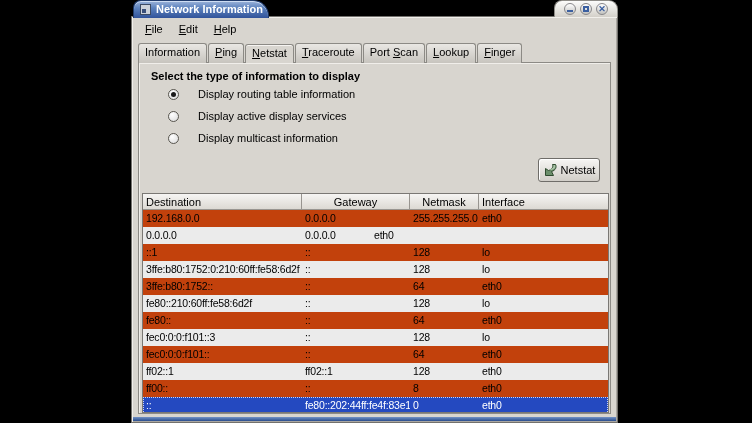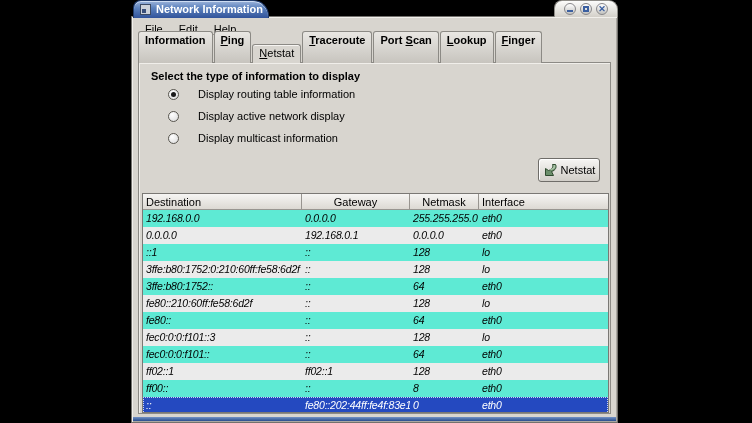--- a/index.html
+++ b/index.html
@@ -46,23 +46,23 @@
     background:linear-gradient(#7292c6,#2a4d8d);}
 
   
   .menubar{position:absolute;left:5px;top:4px;height:18px;display:flex;align-items:flex-start;}
   .menu-item{font-size:11px;color:#000;padding:2px 8px;line-height:13px;}
   .menu-item u, .tab u{text-decoration:underline;}
 
   
   .tabs{position:absolute;left:6px;top:27px;height:19px;display:flex;align-items:flex-end;z-index:2;}
   .tab{
-    box-sizing:border-box;height:32px;padding:1px 6px 0;font-size:11px;line-height:14px;
+    box-sizing:border-box;height:20px;padding:1px 6px 0;font-size:11px;line-height:14px;
     background:linear-gradient(#e9e7e3,#c7c4be);
-    border:1px solid #8c8a85;border-bottom:none;border-radius:3px 3px 0 0;margin-right:1px;font-weight:bold;
+    border:1px solid #8c8a85;border-bottom:none;border-radius:3px 3px 0 0;margin-right:1px;
   }
   .tab.active{
     height:19px;background:#d8d5cf;position:relative;z-index:3;
     box-shadow:inset 0 1px 0 #f6f4f1;font-weight:normal;
   }
 
   
   .notebook{
     position:absolute;left:6px;right:6px;top:45px;bottom:8px;box-sizing:border-box;
     border:1px solid #8c8a85;box-shadow:inset 1px 1px 0 #f0eeea;background:#d8d5cf;z-index:1;
@@ -79,31 +79,31 @@
   .action-btn{
     position:absolute;right:10px;top:95px;width:62px;height:24px;box-sizing:border-box;
     background:linear-gradient(#f7f6f4,#d1cec8);border:1px solid #6f6d69;border-radius:3px;
     box-shadow:inset 1px 1px 0 #ffffff;
     display:flex;align-items:center;justify-content:center;gap:3px;font-size:11px;
   }
 
   
   .rtable{
     position:absolute;left:3px;top:130px;width:467px;height:220px;box-sizing:border-box;
-    border:1px solid #7a7874;background:#5eead4;overflow:hidden;
+    border:1px solid #7a7874;background:#c2410c;overflow:hidden;
   }
   .thead{display:flex;height:16px;}
   .th{
     box-sizing:border-box;font-size:11px;line-height:14px;padding:1px 3px;
     background:linear-gradient(#f6f5f3,#dcd9d3);
     border-right:1px solid #989590;border-bottom:1px solid #989590;
     overflow:hidden;white-space:nowrap;
   }
   .th:last-child{border-right:none;}
-  .trow{display:flex;height:17px;font-size:10.5px;letter-spacing:-0.2px;line-height:16px;color:#000;font-style:italic;}
+  .trow{display:flex;height:17px;font-size:10.5px;letter-spacing:-0.2px;line-height:16px;color:#000;}
   .trow.alt{background:#ebebeb;}
   .trow.selected{background:#2449c0;color:#fff;outline:1px dotted #cdd6f2;outline-offset:-1px;}
   .td{box-sizing:border-box;padding:0 0 0 3px;overflow:hidden;white-space:nowrap;}
   .c0{width:159px;flex:0 0 auto;}
   .c1{width:108px;flex:0 0 auto;}
   .c2{width:69px;flex:0 0 auto;}
   .c3{flex:1 1 auto;}
 </style>
 </head>
 <body>
@@ -147,21 +147,21 @@
     <div class="notebook">
       <div class="heading">Select the type of information to display</div>
 
       <div class="options" id="options">
           <div class="option-row">
             <span class="radio checked"></span>
             <span class="option-label">Display routing table information</span>
           </div>
           <div class="option-row">
             <span class="radio"></span>
-            <span class="option-label">Display active network display</span>
+            <span class="option-label">Display active display services</span>
           </div>
           <div class="option-row">
             <span class="radio"></span>
             <span class="option-label">Display multicast information</span>
           </div>
         </div>
 
       <div class="action-btn">
         <svg width="15" height="14" viewBox="0 0 15 14">
           <path d="M12.5 1.5 C14 4 12.5 7.5 8.5 8.5 L10.5 12.5 L2.5 12.5 L2.5 5.5 L5.5 7.5 C9 6.5 10.5 4 9.5 1.5 Z" fill="#6b8f6b" stroke="#2f4a2f" stroke-width="1"></path>
@@ -179,21 +179,20 @@
           </div>
         <div id="tbody">
             <div class="trow">
               <div class="td c0">192.168.0.0</div>
               <div class="td c1">0.0.0.0</div>
               <div class="td c2">255.255.255.0</div>
               <div class="td c3">eth0</div>
             </div>
             <div class="trow alt">
               <div class="td c0">0.0.0.0</div>
-              <div class="td c1">192.168.0.1</div>
               <div class="td c2">0.0.0.0</div>
               <div class="td c3">eth0</div>
             </div>
             <div class="trow">
               <div class="td c0">::1</div>
               <div class="td c1">::</div>
               <div class="td c2">128</div>
               <div class="td c3">lo</div>
             </div>
             <div class="trow alt">

